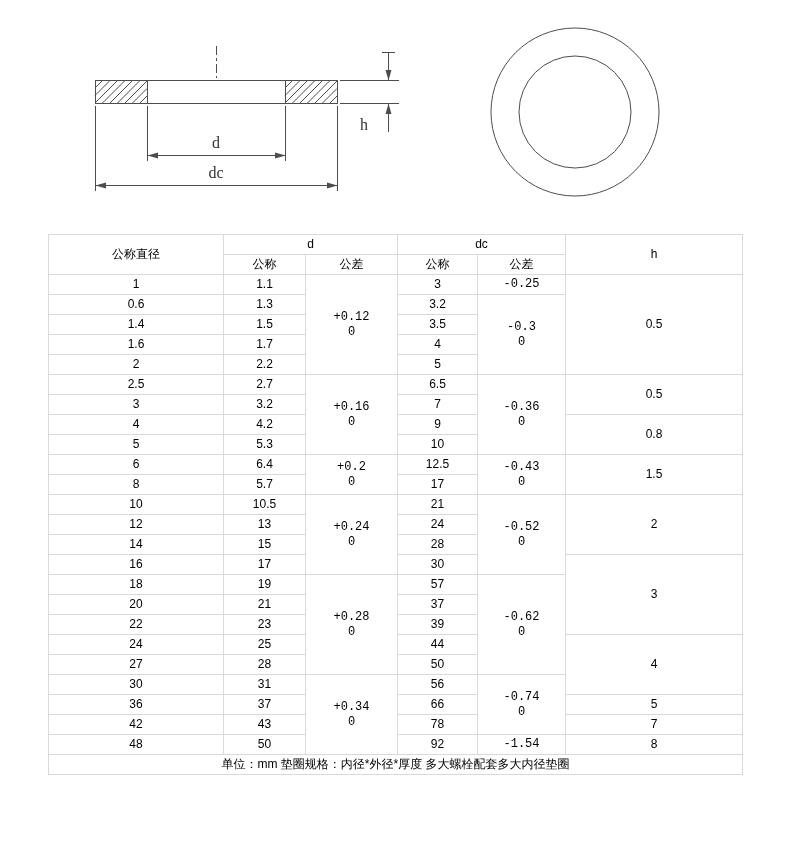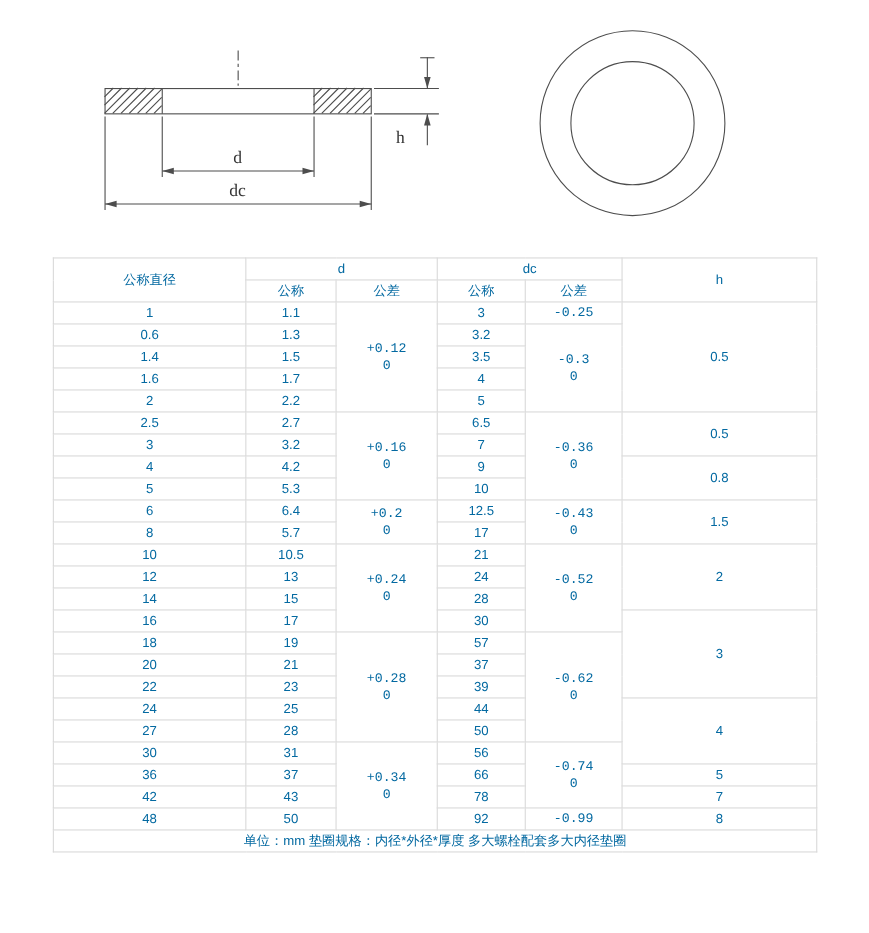--- a/index.html
+++ b/index.html
@@ -16,21 +16,21 @@
     overflow: hidden;
   }
   .drawing-svg { position: absolute; top: 0; left: 0; }
   table.spec {
     position: absolute;
     left: 48px; top: 234px;
     width: 694px;
     border-collapse: collapse;
     table-layout: fixed;
     font-size: 12px;
-    color: #0369a1;
+    color: #000000;
   }
   table.spec th, table.spec td {
     border: 1px solid #d9d9d9;
     font-weight: normal;
     text-align: center;
     vertical-align: middle;
     padding: 2px 3px;
     height: 19px;
     line-height: 15px;
   }
@@ -262,21 +262,21 @@
         <tr>
           <td>42</td>
           <td>43</td>
           <td>78</td>
           <td rowspan="1">7</td>
         </tr>
         <tr>
           <td>48</td>
           <td>50</td>
           <td>92</td>
-          <td rowspan="1" class="tol">-0.99</td>
+          <td rowspan="1" class="tol">-1.54</td>
           <td rowspan="1">8</td>
         </tr>
         <tr>
           <td colspan="6" class="footer-note">单位：mm 垫圈规格：内径*外径*厚度 多大螺栓配套多大内径垫圈</td>
         </tr>
       </tbody>
     </table>
 
 </div>
 

